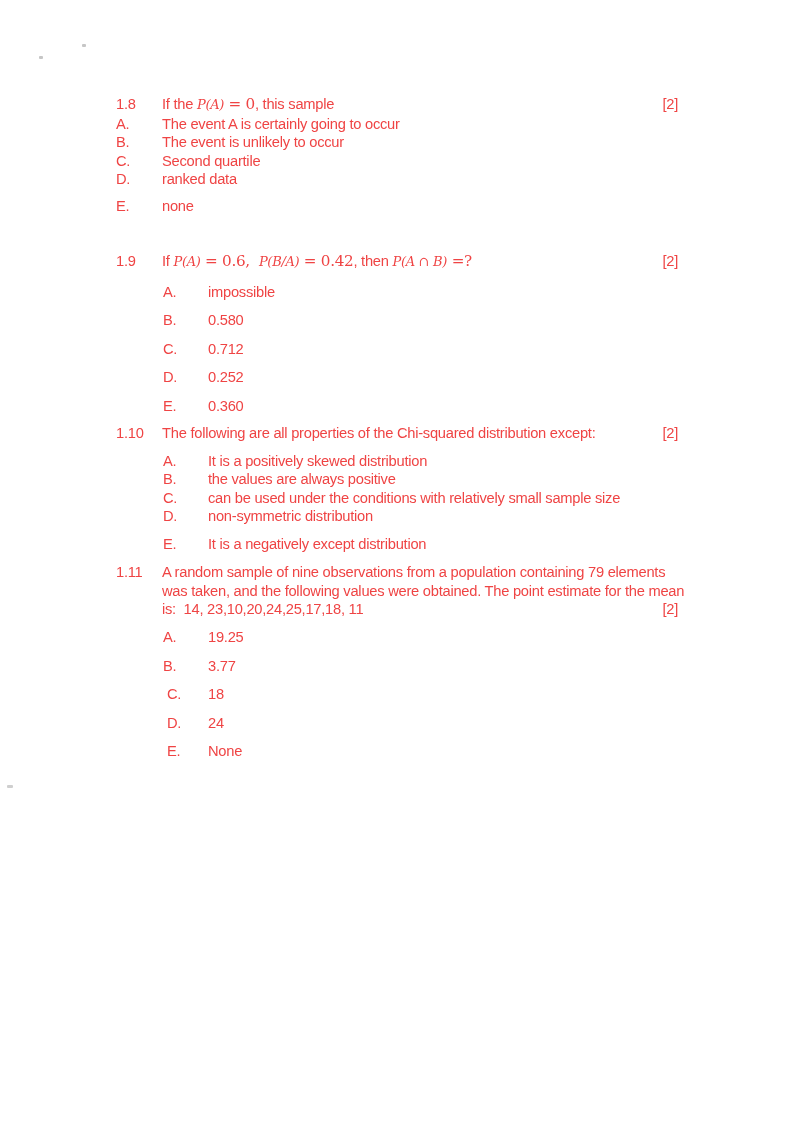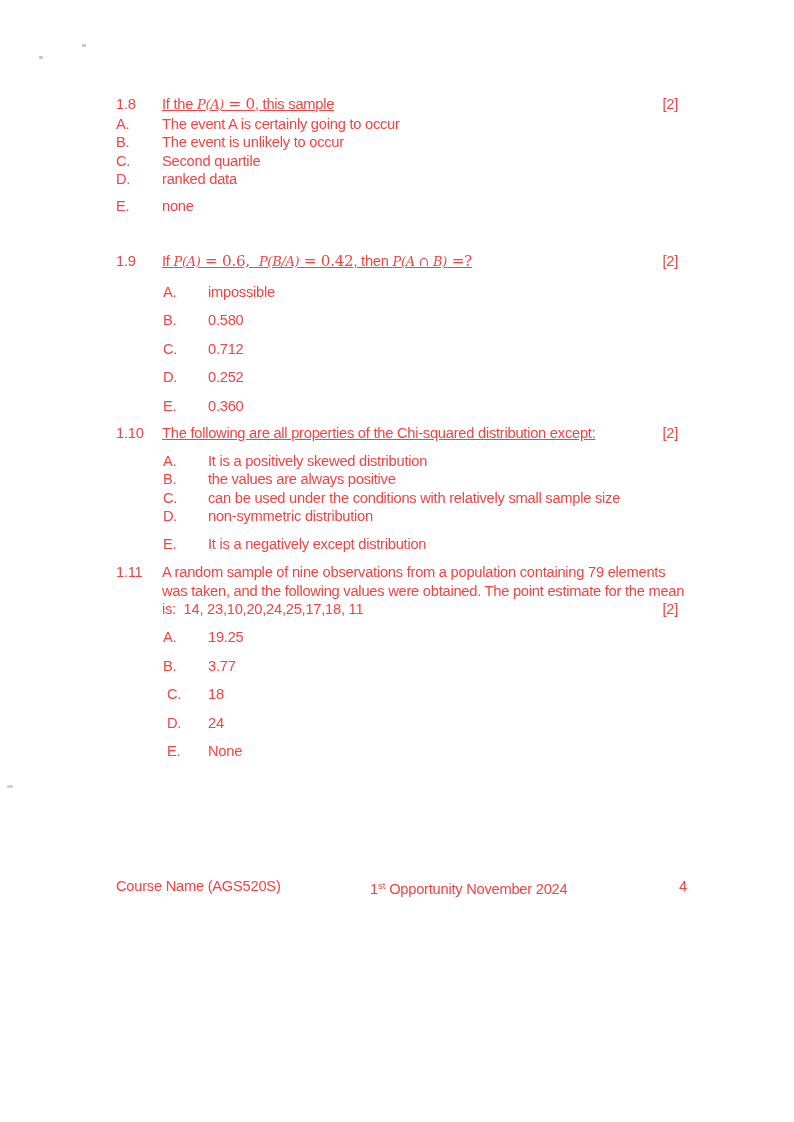--- a/index.html
+++ b/index.html
@@ -11,21 +11,21 @@
     font-size:14.7px;
     letter-spacing:-0.25px;
     color:#ef4444;
     overflow:hidden;
   }
   .page *{box-sizing:border-box;}
   .q{position:absolute;left:116px;width:562px;}
   .q-header{display:flex;line-height:18.6px;}
   .q-num{flex:0 0 46px;}
   .q-prompt{flex:1 1 auto;white-space:nowrap;}
-  .q-prompt span{white-space:pre;text-decoration:underline;}
+  .q-prompt span{white-space:pre;}
   .q-marks{margin-left:auto;flex:0 0 auto;}
   .t-sans{font-family:"Liberation Sans",sans-serif;}
   .t-mi{font-family:"DejaVu Serif",serif;font-style:italic;font-size:13px;letter-spacing:-0.3px;}
   .t-mn{font-family:"DejaVu Serif",serif;font-size:15.2px;letter-spacing:-0.3px;}
   .opt{display:flex;line-height:18.6px;}
   .opt .letter{flex:0 0 46px;}
   .opt .otext{white-space:pre;}
   .q-indent .opt{padding-left:47px;}
   .q-indent .opt .letter{flex:0 0 45px;}
   .opts-tight{margin-top:0;}
@@ -188,19 +188,14 @@
         <span class="letter">D.</span>
         <span class="otext">24</span>
       </div>
       <div class="opt">
         <span class="letter">E.</span>
         <span class="otext">None</span>
       </div>
     </div>
   </section>
 
-  <div class="footer">
-    <span class="footer-course">Course Name (AGS520S)</span>
-    <span class="footer-center"><span>1</span><sup class="st">st</sup><span style="white-space:pre"> Opportunity November 2024</span></span>
-    <span class="footer-page">4</span>
-  </div>
 
 </div>
 
 </body></html>

